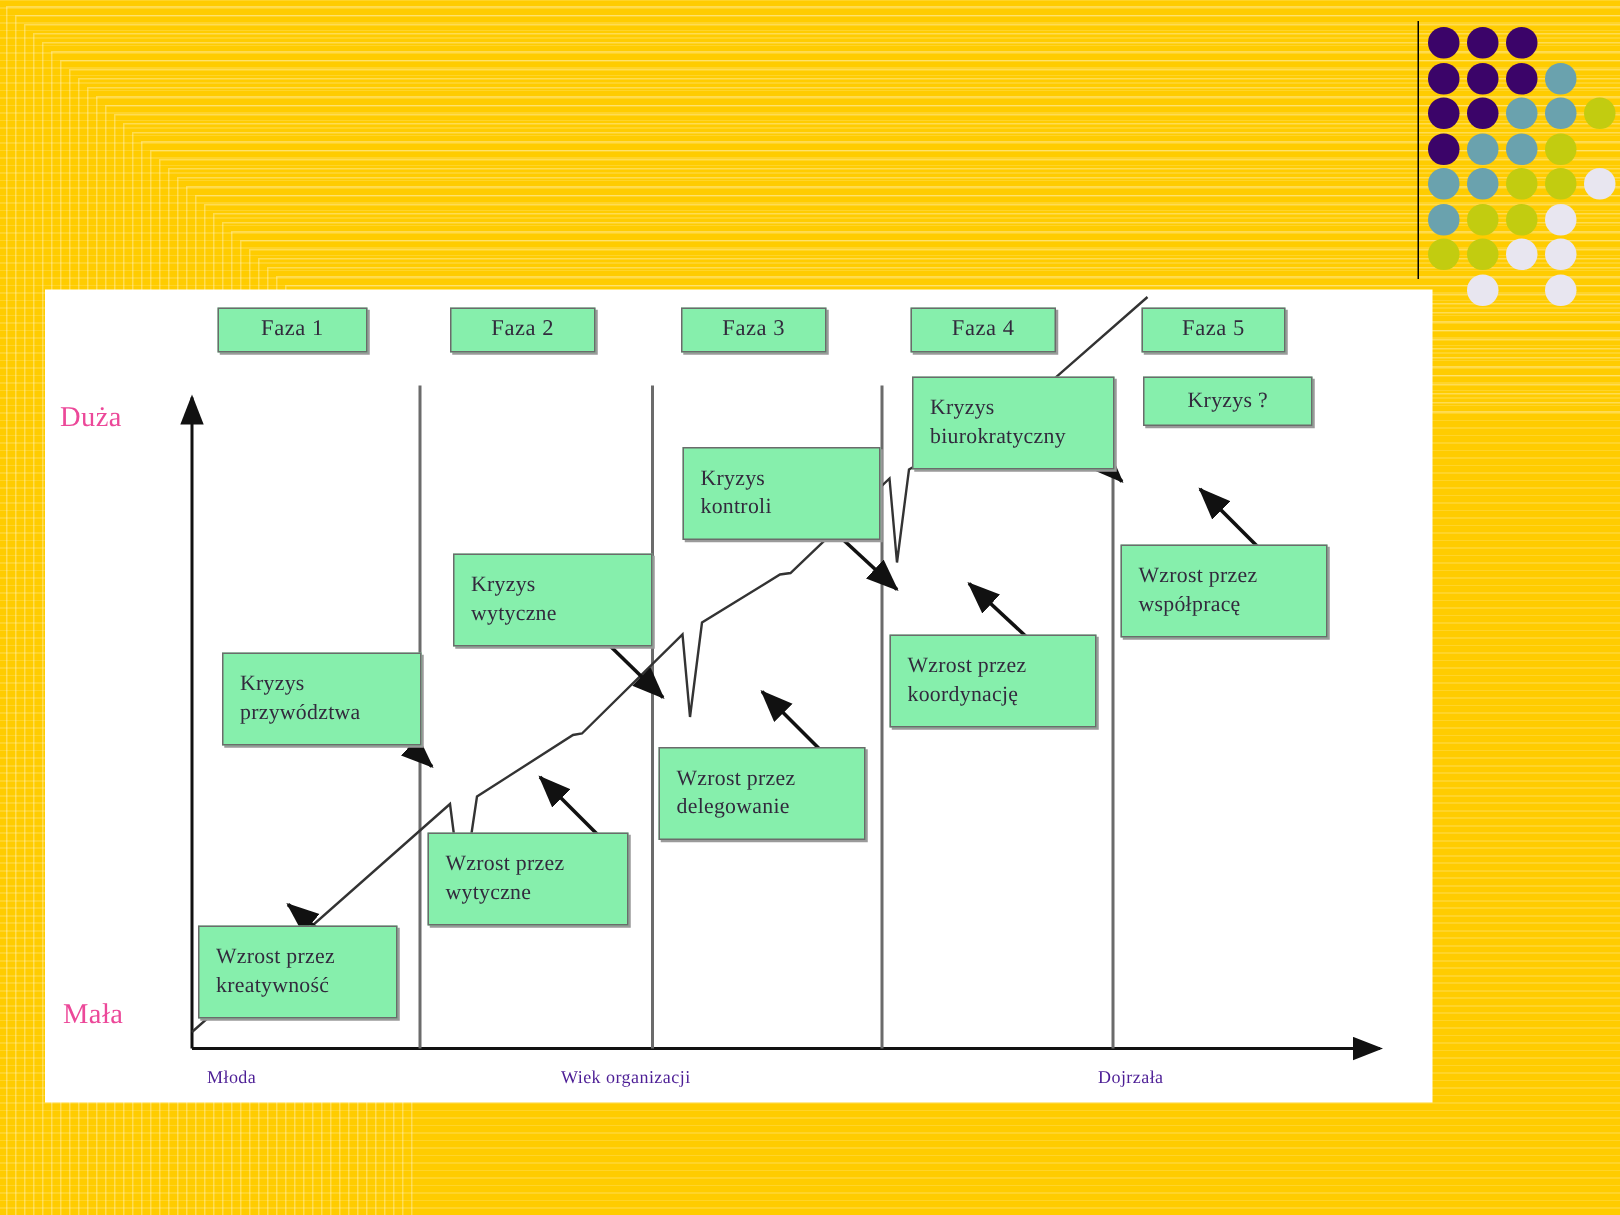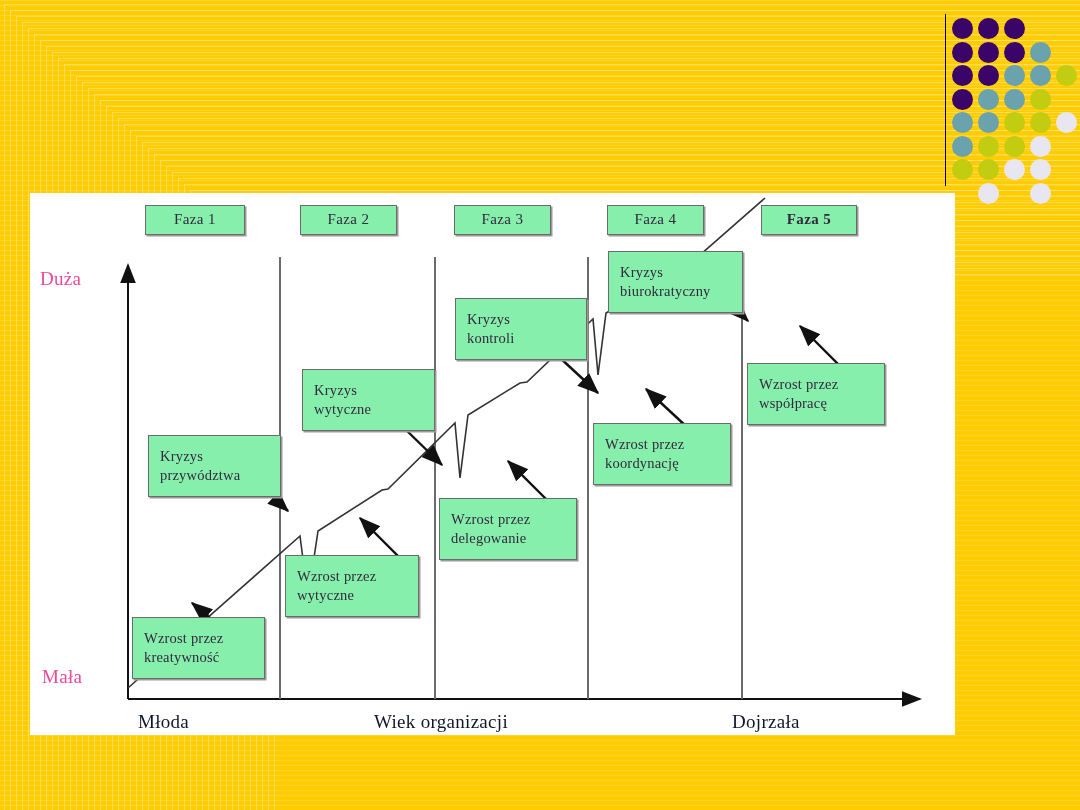--- a/index.html
+++ b/index.html
@@ -55,21 +55,21 @@
   .phase-box{
     height:30px;font-size:15px;letter-spacing:.4px;
     justify-content:center;text-align:center;
   }
   .note-box{font-size:14.5px;padding:7px 11px;letter-spacing:.2px;}
 
   .axis-label{
     position:absolute;color:#ec4899;font-size:19px;letter-spacing:.3px;
   }
   .foot-label{
-    position:absolute;color:#0f172a;font-size:19px;letter-spacing:.3px;
+    position:absolute;color:#4c1d95;font-size:12px;letter-spacing:.3px;
   }
 </style>
 </head>
 <body>
 
 <div id="slide-bg">
   <div id="slide-stripes"></div>
 <div class="ring" style="inset: 4px 0px 0px 4px;"></div>
     <div class="ring" style="inset: 10px 0px 0px 10px;"></div>
     <div class="ring" style="inset: 16px 0px 0px 16px;"></div>
@@ -224,21 +224,21 @@
   </div>
   <div class="dbox phase-box" style="left:270px;top:12px;width:97px;">
     <span>Faza 2</span>
   </div>
   <div class="dbox phase-box" style="left:424px;top:12px;width:97px;">
     <span>Faza 3</span>
   </div>
   <div class="dbox phase-box" style="left:577px;top:12px;width:97px;">
     <span>Faza 4</span>
   </div>
-  <div class="dbox phase-box" style="left:731px;top:12px;width:96px;font-weight:bold;">
+  <div class="dbox phase-box" style="left:731px;top:12px;width:96px;">
     <span>Faza 5</span>
   </div>
 
   <div class="dbox note-box" style="left:118px;top:242px;width:133px;height:62px;">
     <div>
       <div>Kryzys</div>
       <div>przywództwa</div>
     </div>
   </div>
 
@@ -256,20 +256,23 @@
     </div>
   </div>
 
   <div class="dbox note-box" style="left:578px;top:58px;width:135px;height:62px;">
     <div>
       <div>Kryzys</div>
       <div>biurokratyczny</div>
     </div>
   </div>
 
+  <div class="dbox note-box center" style="left:732px;top:58px;width:113px;height:33px;">
+    <span>Kryzys ?</span>
+  </div>
 
   <div class="dbox note-box" style="left:102px;top:424px;width:133px;height:62px;">
     <div>
       <div>Wzrost przez</div>
       <div>kreatywność</div>
     </div>
   </div>
 
   <div class="dbox note-box" style="left:255px;top:362px;width:134px;height:62px;">
     <div>

